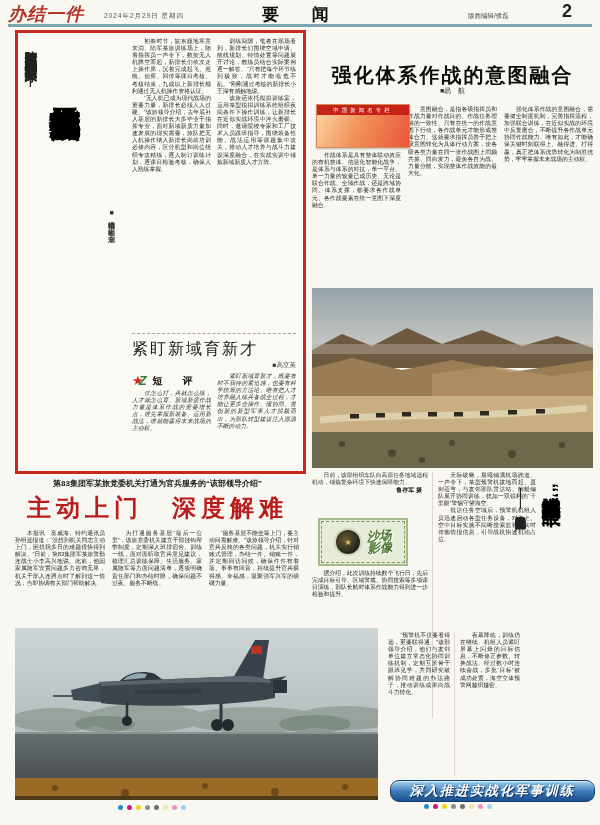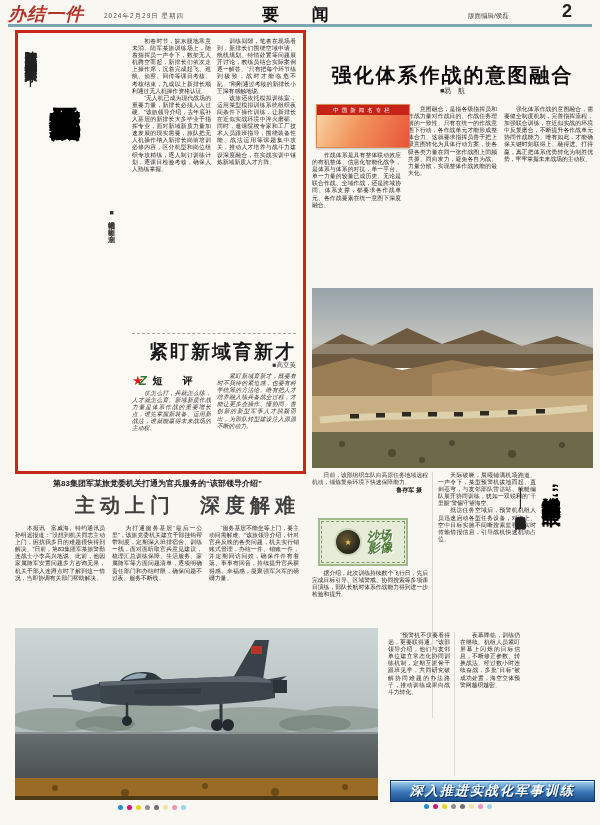--- a/index.html
+++ b/index.html
@@ -20,39 +20,39 @@
   .cols{display:flex;}
   .ital{font-style:italic;color:#333;}
   .hair{border-left:1px solid #ddd8ce;}
   
   .v{writing-mode:vertical-rl;}
   
   .redbox{border:3px solid #c4281e;background:#fbf9f3;}
   .vkicker{font-size:12.5px;font-weight:bold;color:#222;letter-spacing:1px;}
   .vheadline{font-size:31px;font-weight:bold;color:#000;line-height:1.08;}
   .vbyline{font-size:7px;color:#333;}
-  .subhead{font-size:19px;font-weight:bold;text-align:right;letter-spacing:2px;}
+  .subhead{font-size:16px;font-weight:normal;text-align:left;letter-spacing:2px;}
   .subbyline{font-size:6.5px;text-align:right;padding-right:26px;color:#333;}
   .dplabel{font-size:10px;font-weight:bold;letter-spacing:5px;color:#111;}
   .star{color:#d4231a;font-size:13px;line-height:1;}
   .zmark{color:#2e7d32;font-weight:bold;font-style:italic;font-size:13px;margin-left:-5px;}
   .dashline{border-top:1px dashed #a9a49a;}
   
   .forumhead{font-size:20px;font-weight:bold;text-align:center;letter-spacing:2px;color:#0d0d0d;}
   .forumby{font-size:7px;text-align:center;color:#333;}
   .qjbadge{background:linear-gradient(115deg,#f9d9a8,#f2945c 45%,#e9543a);
            border:1px solid #d98a55;box-shadow:0 1px 2px rgba(0,0,0,.25);}
   .qjtitle{font-size:16px;font-weight:bold;font-style:italic;color:#d7261c;
            text-shadow:1px 1px 0 #fff,2px 2px 1px rgba(150,0,0,.5);
            text-align:center;letter-spacing:1px;padding-top:4px;}
   .qjsub{background:#c62318;color:#fff;font-size:5.5px;letter-spacing:3px;text-align:center;
          padding:1.5px 0;}
   
   .svc-kicker{font-size:8px;font-weight:bold;text-align:center;color:#222;}
-  .svc-head{font-size:20px;font-weight:bold;text-align:right;letter-spacing:5px;color:#404040;}
+  .svc-head{font-size:24px;font-weight:bold;text-align:center;letter-spacing:5px;color:#b91c1c;}
   
   .vkicker2{font-size:10.5px;font-weight:bold;color:#222;}
   .vheadline2{font-size:19px;font-weight:bold;color:#000;line-height:1.12;}
   
   .cap{font-size:5.8px;line-height:7.2px;text-align:justify;color:#333;white-space:pre-line;}
   .capcredit{font-size:6px;font-weight:bold;text-align:right;color:#222;padding-right:6px;}
   
   .scbadge{background:#e7ecd9;border:2px solid #a3bb8a;outline:1px dashed #7d9a63;outline-offset:-4px;
            display:flex;align-items:center;justify-content:center;gap:5px;}
   .sccircle{width:24px;height:24px;border-radius:50%;
@@ -251,21 +251,21 @@
       <span class="dot" style="background: rgb(31, 143, 206);"></span>
       <span class="dot" style="background: rgb(207, 21, 119);"></span>
       <span class="dot" style="background: rgb(232, 213, 31);"></span>
       <span class="dot" style="background: rgb(142, 142, 142);"></span>
       <span class="dot" style="background: rgb(111, 111, 111);"></span>
       <span class="dot" style="background: rgb(239, 230, 160);"></span>
       <span class="dot" style="background: rgb(239, 147, 187);"></span>
       <span class="dot" style="background: rgb(153, 212, 238);"></span>
     </div>
 
-  <div class="abs banner" style="left:390px;top:780px;width:203px;height:20px;">
+  <div class="abs banner" style="left:390px;top:780px;width:203px;height:20px;border-radius:9px;">
     <span class="bannertext">深入推进实战化军事训练</span>
   </div>
   <div class="abs dots" style="left:424px;top:804px;">
       <span class="dot" style="background: rgb(31, 143, 206);"></span>
       <span class="dot" style="background: rgb(207, 21, 119);"></span>
       <span class="dot" style="background: rgb(232, 213, 31);"></span>
       <span class="dot" style="background: rgb(142, 142, 142);"></span>
       <span class="dot" style="background: rgb(111, 111, 111);"></span>
       <span class="dot" style="background: rgb(239, 230, 160);"></span>
       <span class="dot" style="background: rgb(239, 147, 187);"></span>

